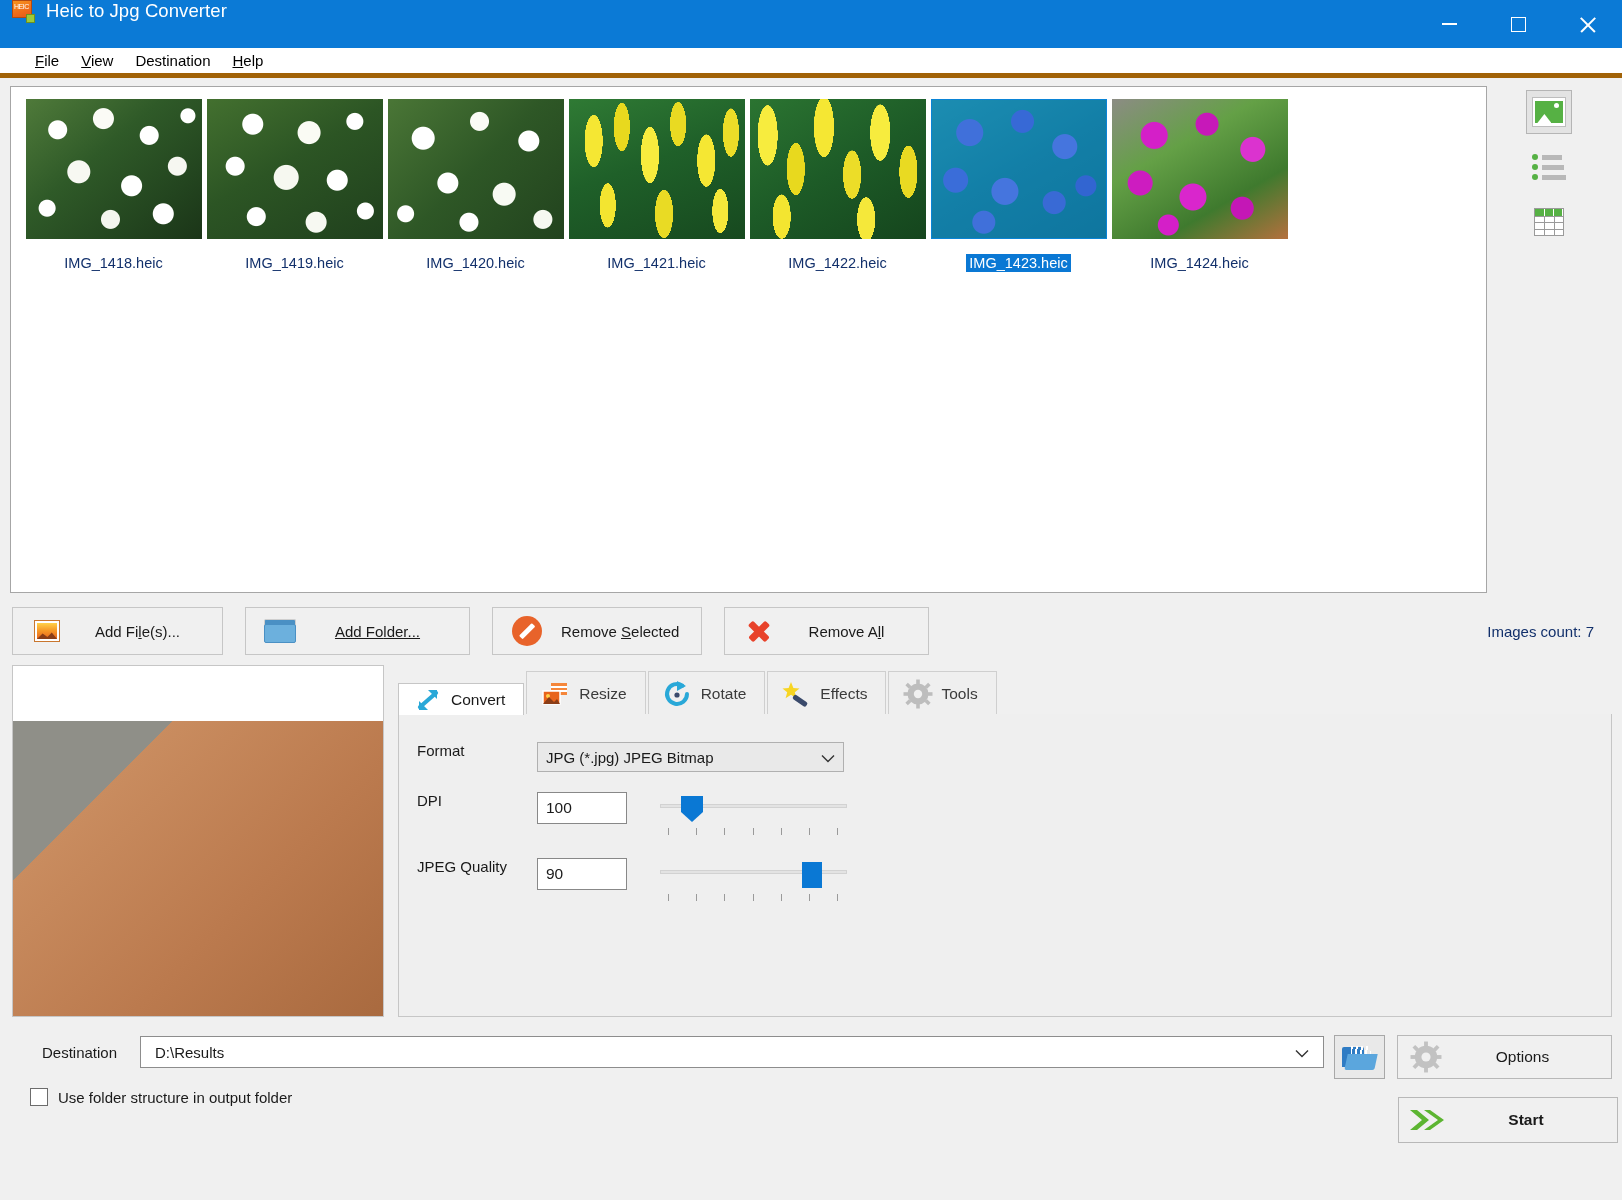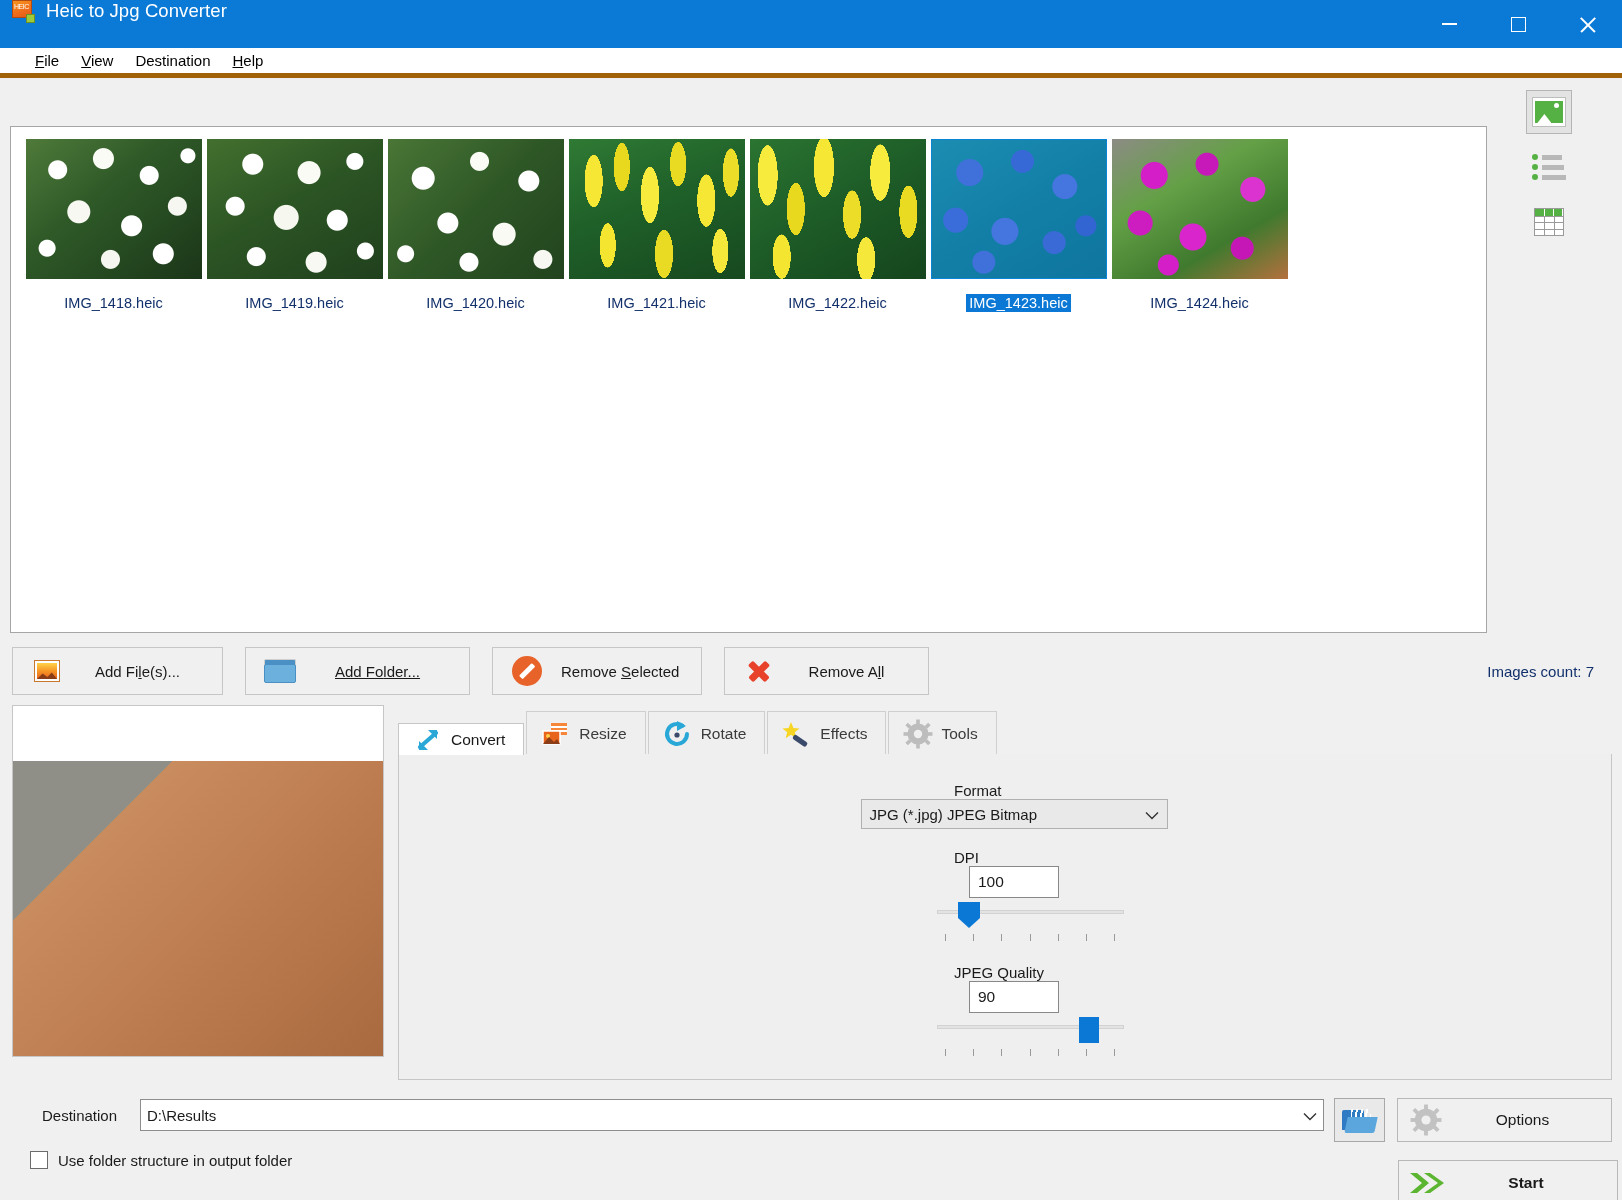--- a/index.html
+++ b/index.html
@@ -56,21 +56,21 @@
   }
   .menu-item {
     font-size:15px; color:#000; padding:3px 11px; cursor:default; white-space:nowrap;
   }
   .menu-item u { text-decoration:underline; }
 
   
   .list-area { display:flex; padding:8px 10px 0 10px; flex:0 0 auto; }
   .thumbs-panel {
     width:1486px; height:507px; background:#fff; border:1px solid #a6a6a6;
-    padding:12px 0 0 12px; position:relative; overflow:hidden;margin-top:40px;
+    padding:12px 0 0 12px; position:relative; overflow:hidden;
   }
   .thumbs-row { display:flex; gap:0; }
   .thumb-cell {
     width:181px; display:flex; flex-direction:column; align-items:center;
     padding:0 0 0 0; margin-right:0;
   }
   .thumb-img-wrap {
     width:176px; height:140px; display:flex; align-items:center; justify-content:center;
     position:relative;
   }
@@ -289,21 +289,21 @@
   }
   .tab.active { background:#fff; height:32px; border-color:#c6c6c6; z-index:2; }
   .tab .t-ico { width:34px; height:30px; display:flex; align-items:center; justify-content:center; margin-right:6px; }
   .tab .t-lbl { font-size:15.5px; color:#1a1a1a; white-space:nowrap; }
   .tab:not(.active) .t-lbl { color:#3b3b3b; }
 
   .tabbody {
     flex:1; background:#efefef; border:1px solid #c6c6c6; border-top:none; margin-top:-1px;
     padding:28px 0 0 18px; position:relative;
   }
-  .form-row { display:flex; align-items:center; margin-bottom:20px;flex-direction:column; }
+  .form-row { display:flex; align-items:flex-start; margin-bottom:20px; }
   .form-lbl { width:120px; font-size:15px; color:#1a1a1a; }
   .combo {
     width:307px; height:30px; background:#e9e9e9; border:1px solid #b0b0b0;
     display:flex; align-items:center; padding:12px 8px; font-size:15px; position:relative;
   }
   .combo .caret { margin-left:auto; }
   .num-input {
     width:90px; height:32px; background:#fff; border:1px solid #888;
     font-size:15.5px; padding:0 8px; display:flex; align-items:center;
   }
@@ -322,21 +322,21 @@
   .slider-ticks { position:absolute; left:0; top:36px; width:187px; height:8px; }
   .slider-ticks i { position:absolute; top:0; width:1px; height:7px; background:#9a9a9a; }
 
   
   .bottom { flex:1; display:flex; padding:10px 10px 0 12px; }
   .bottom-left { flex:1; }
   .dest-row { display:flex; align-items:center; height:34px; margin-top:8px; }
   .dest-lbl { font-size:15px; width:128px; padding-left:30px; }
   .dest-combo {
     flex:1; height:32px; background:#fff; border:1px solid #8d8d8d;
-    display:flex; align-items:center; padding:0 6px; font-size:15px; position:relative;
+    display:flex; align-items:center; padding:0 14px; font-size:15px; position:relative;
   }
   .dest-combo .caret { margin-left:auto; }
   .check-row { display:flex; align-items:center; margin-top:19px; padding-left:18px; }
   .checkbox {
     width:18px; height:18px; background:#fff; border:1px solid #6c6c6c; margin-right:10px; flex:0 0 18px;
   }
   .check-lbl { font-size:15px; }
   .bottom-right { width:288px; display:flex; flex-direction:column; padding-left:10px; margin-top:8px; }
   .br-top { display:flex; align-items:flex-start; }
   .browse-btn {

